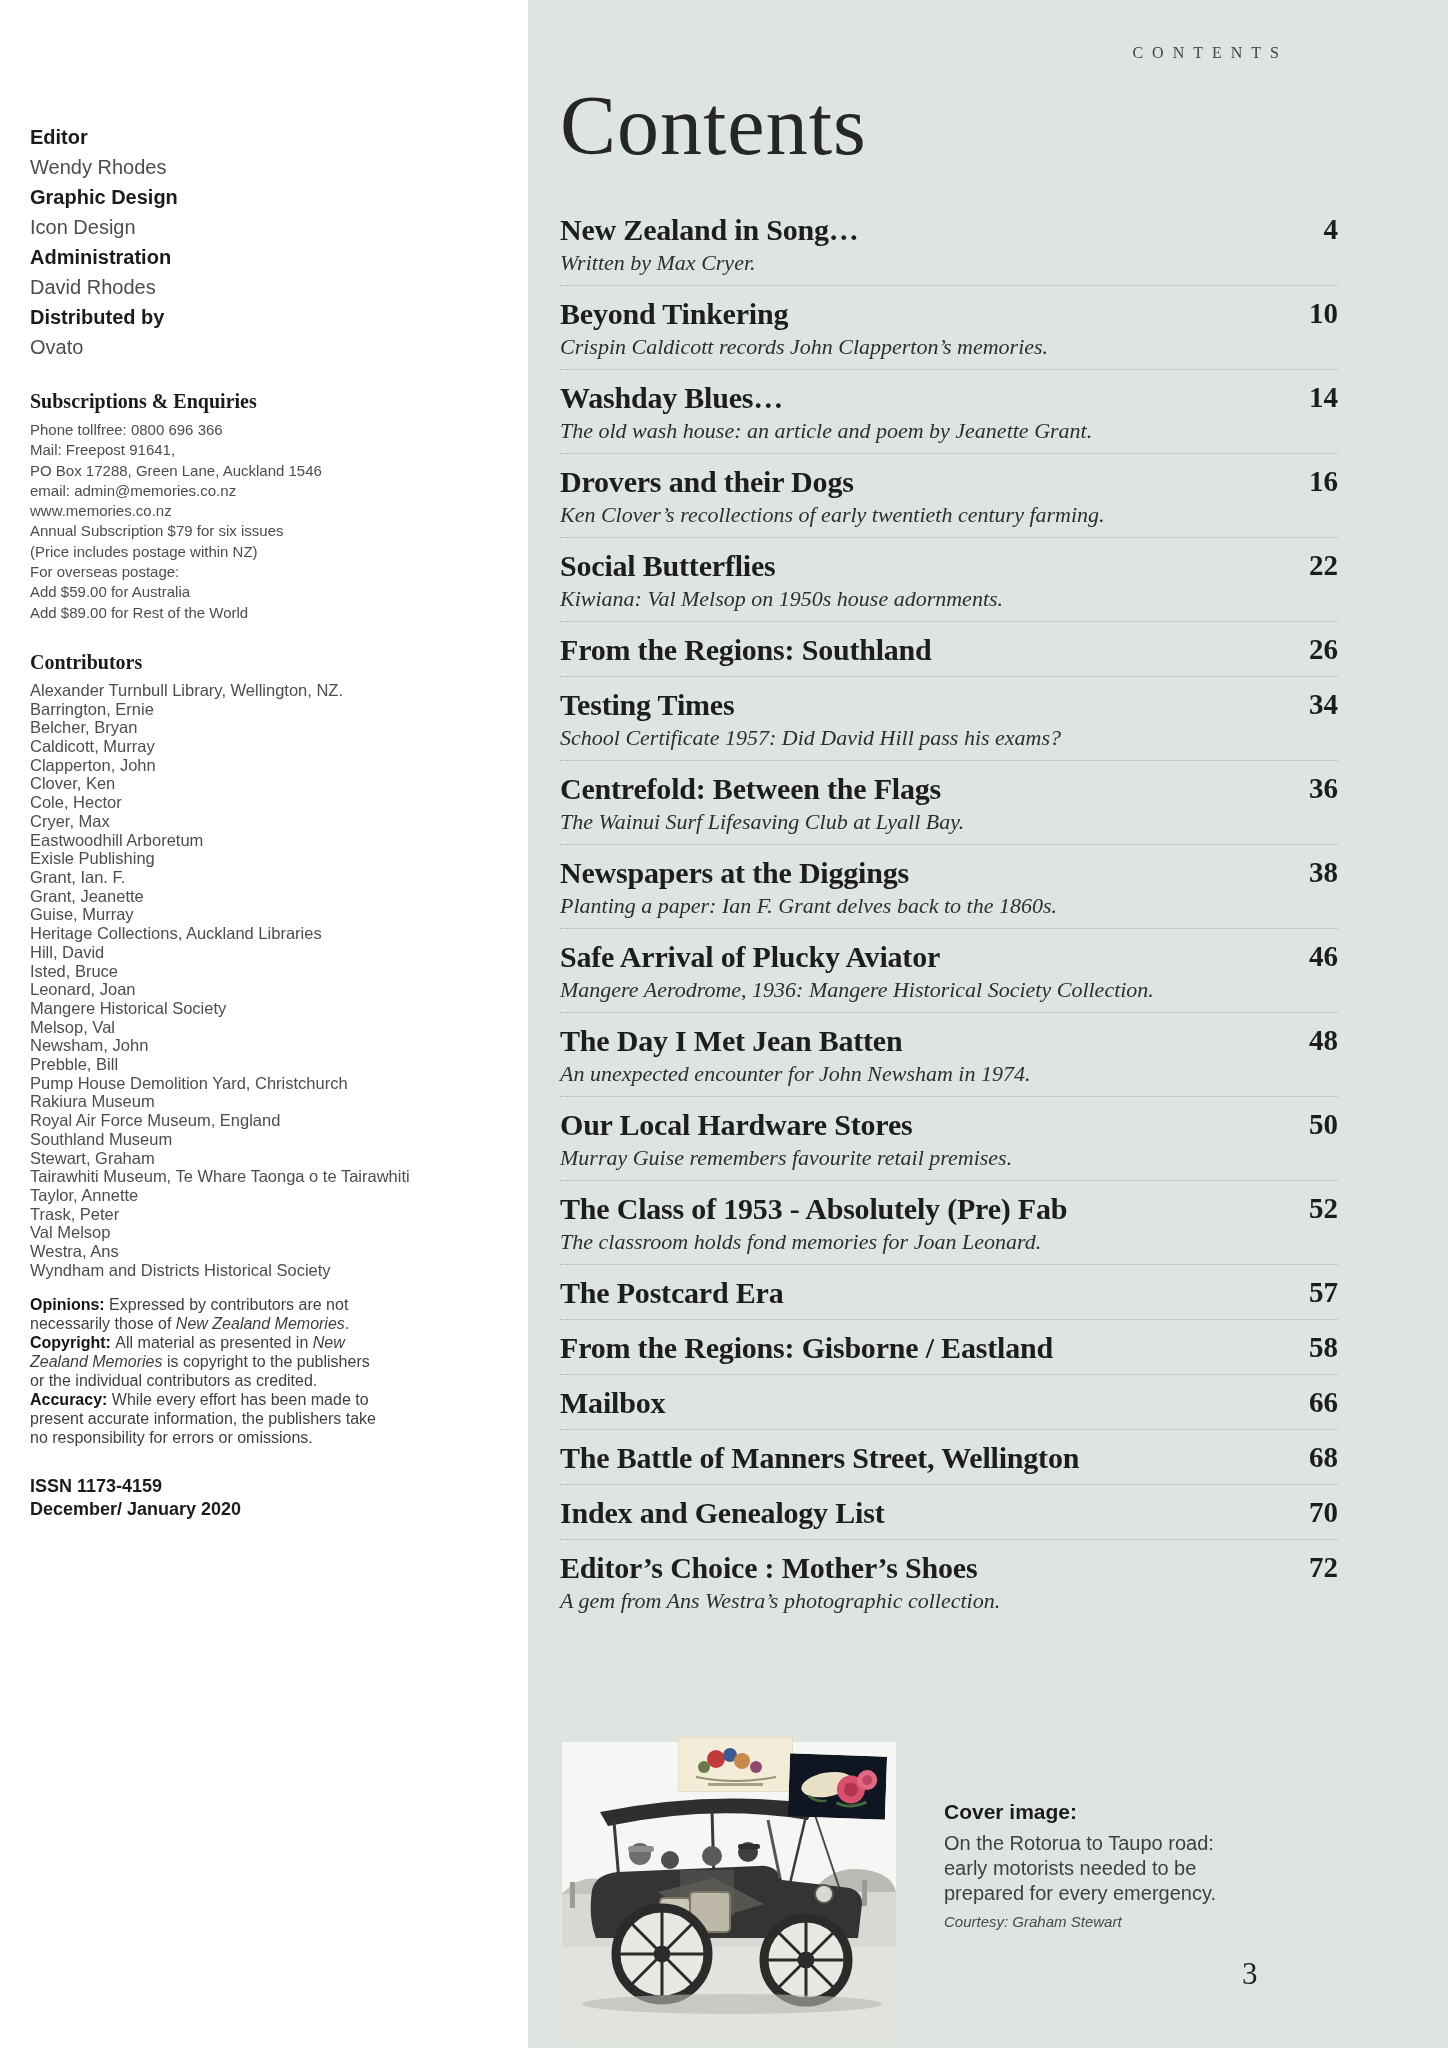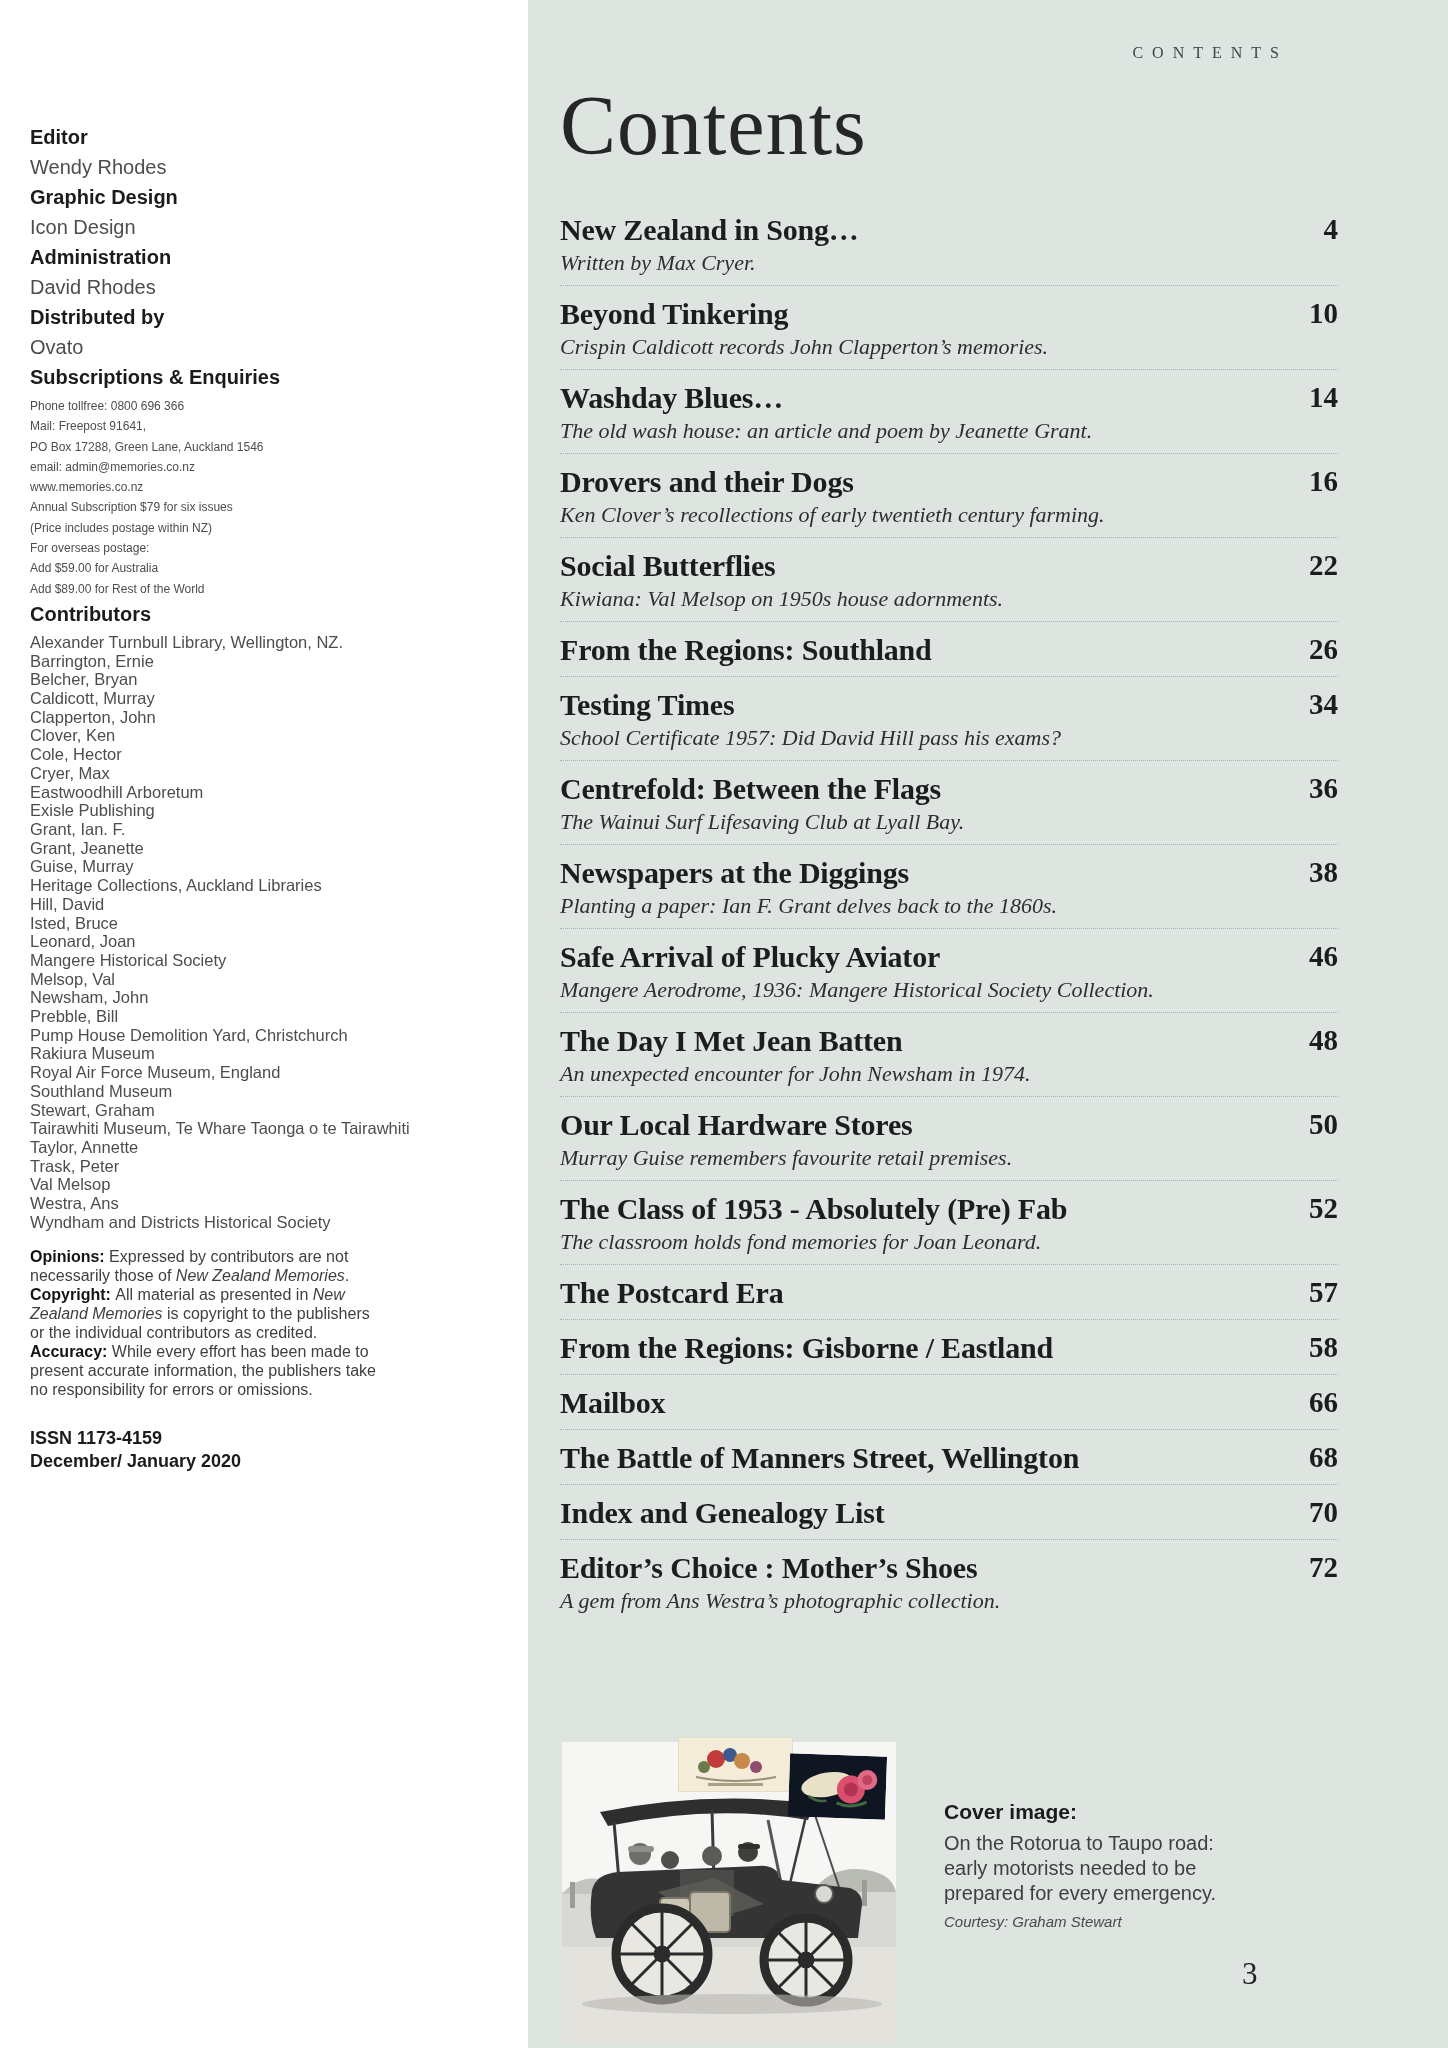--- a/index.html
+++ b/index.html
@@ -41,22 +41,22 @@
   .entry-sub {
     font-family:"Liberation Serif", serif; font-style:italic;
     font-size:22px; line-height:26px; color:#2e2e2e; margin-top:3px;
   }
   
   .left { position:absolute; left:30px; top:122px; width:460px; color:#454545; }
   .mast-label, .section-heading {
     font-size:20px; font-weight:700; color:#1b1b1b; line-height:30px;
   }
   .mast-value { font-size:20px; color:#4d4d4d; line-height:30px; }
-  .section-heading { margin-top:0; }
-  .sub-line { font-size:12px; line-height:20.3px; color:#4d4d4d; }
+  .section-heading { margin-top:24px;font-family:Liberation Serif, serif; }
+  .sub-line { font-size:15px; line-height:20.3px; color:#4d4d4d; }
   .subs-block { margin-top:4px; }
   .contrib-block { margin-top:4px; }
   .contrib-line { font-size:16.5px; line-height:18.7px; color:#4d4d4d; }
   .notices { margin-top:16px; width:348px; }
   .notice { margin:0; font-size:16px; line-height:19px; color:#3f3f3f; }
   .notice .b { font-weight:700; color:#141414; }
   .notice .i { font-style:italic; }
   .issue-block { margin-top:28px; }
   .issue-line { font-size:18px; font-weight:700; color:#1b1b1b; line-height:23px; }
   

